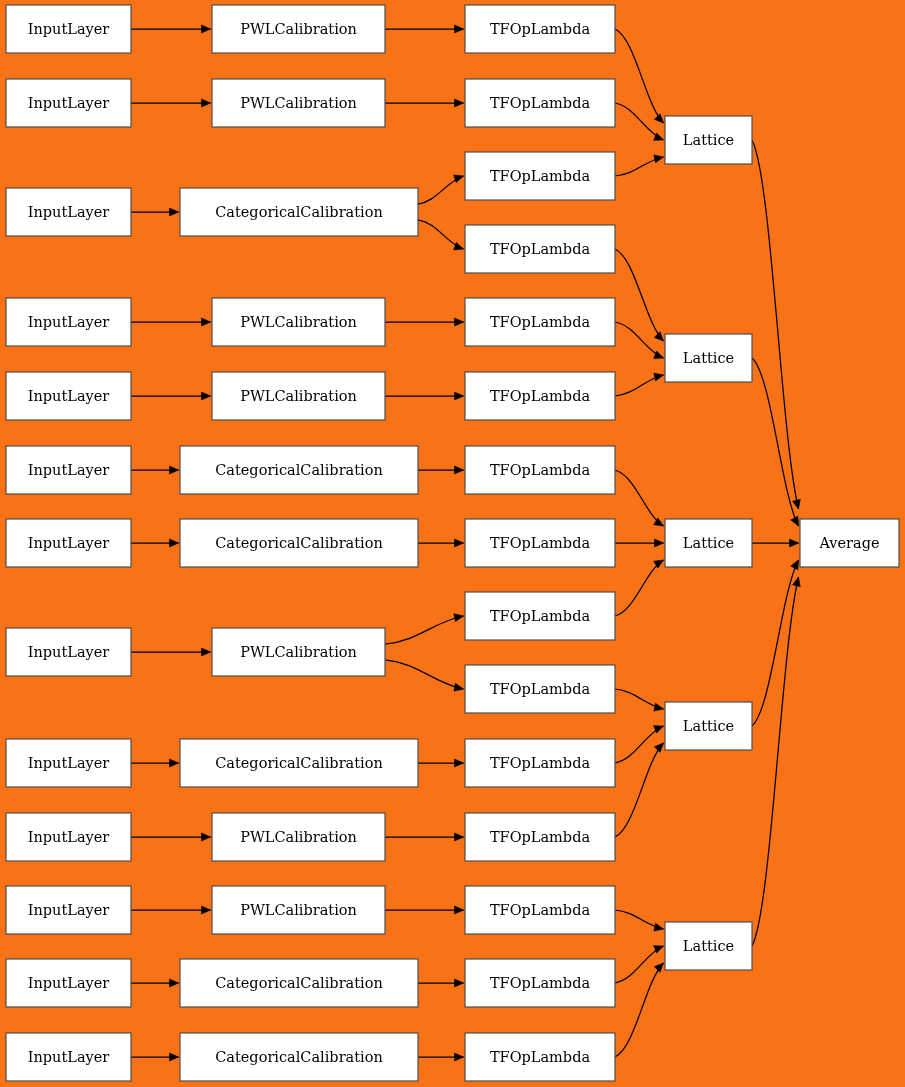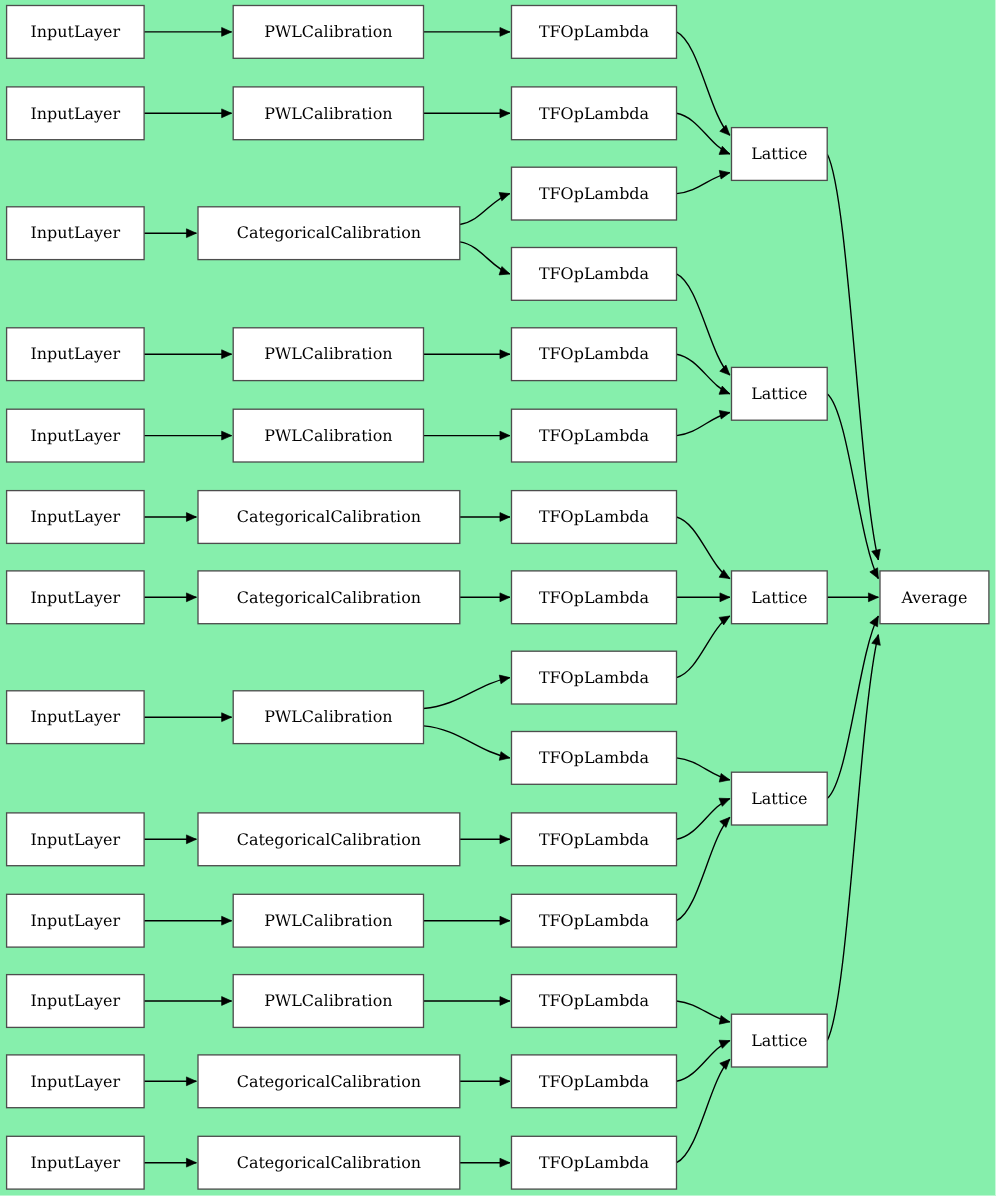--- a/index.html
+++ b/index.html
@@ -4,21 +4,21 @@
 <style>
   html, body {
     margin: 0;
     padding: 0;
     background: #ffffff;
   }
   #diagram-root {
     position: relative;
     width: 905px;
     height: 1087px;
-    background: #86efac;
+    background: #f97316;
     font-family: "DejaVu Serif", "Liberation Serif", serif;
   }
   svg.graph {
     display: block;
     width: 905px;
     height: 1087px;
   }
   .node-box {
     fill: #ffffff;
     stroke: #4d4d4d;

